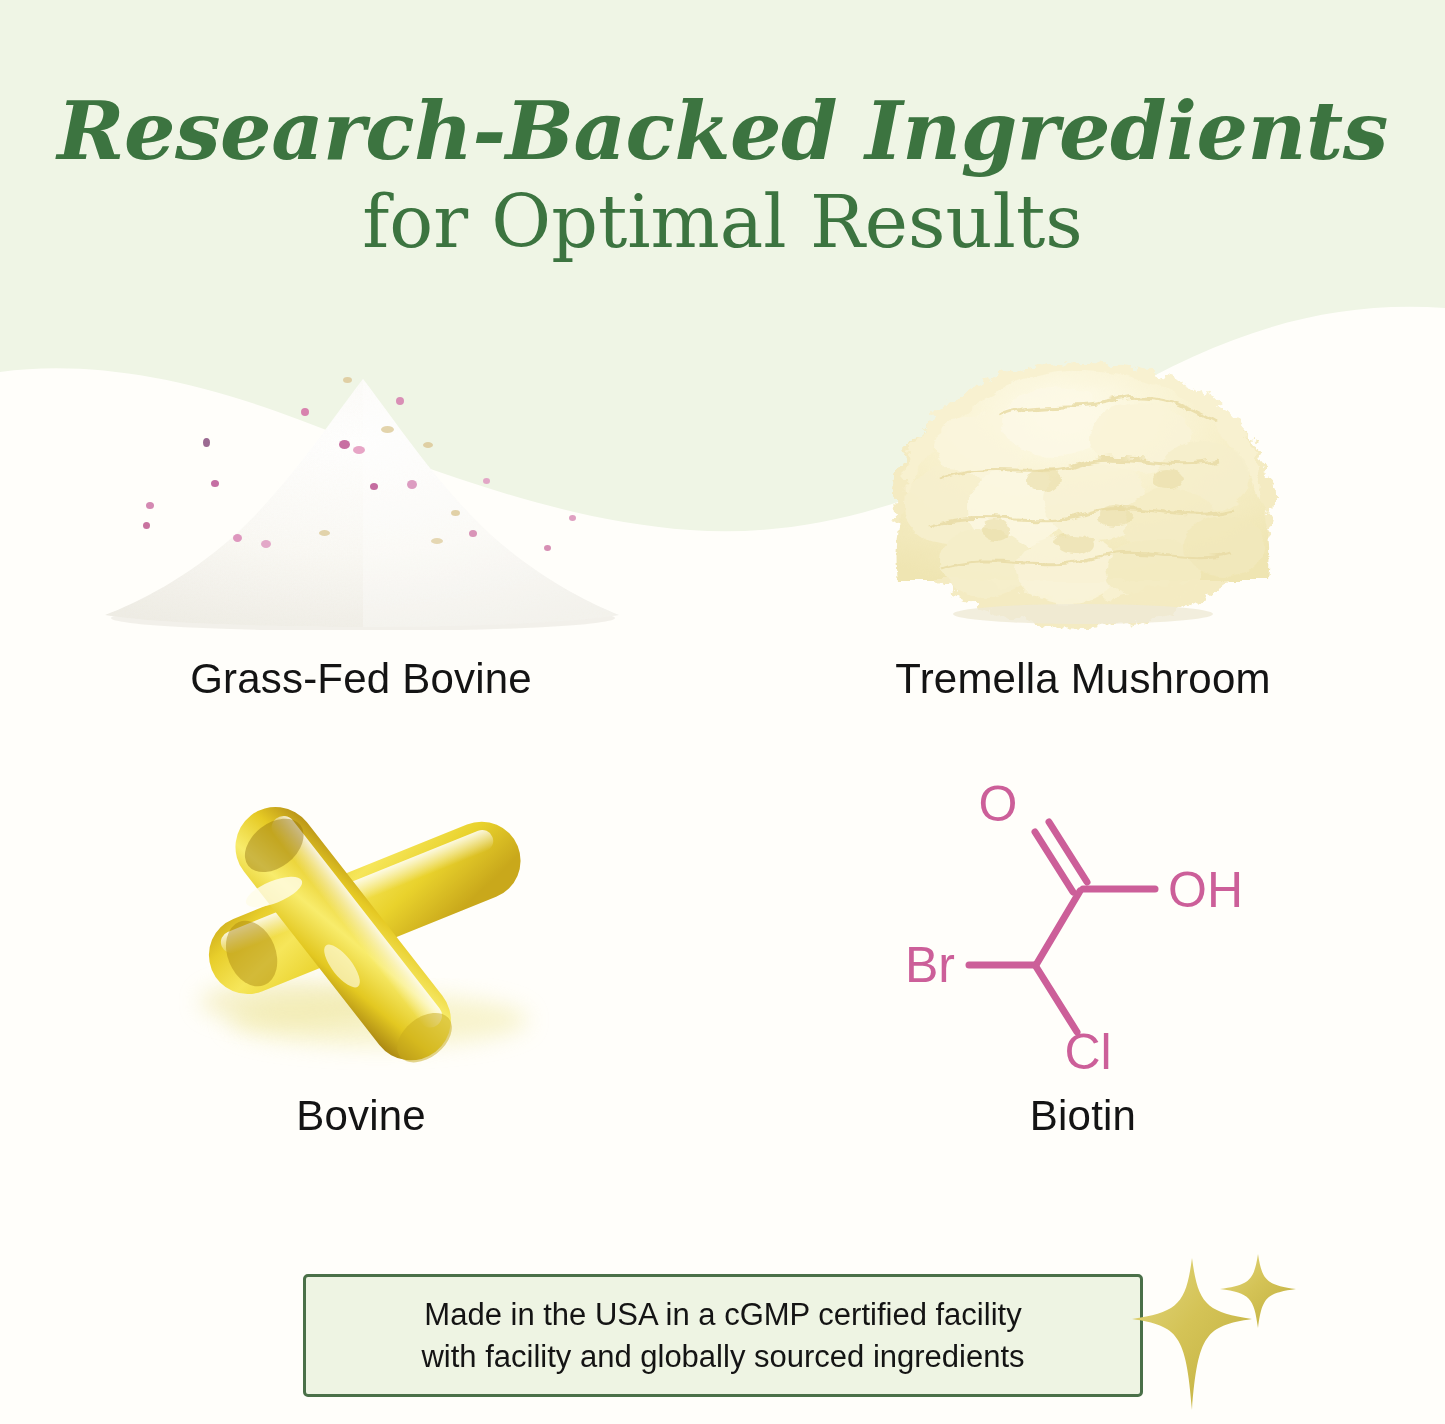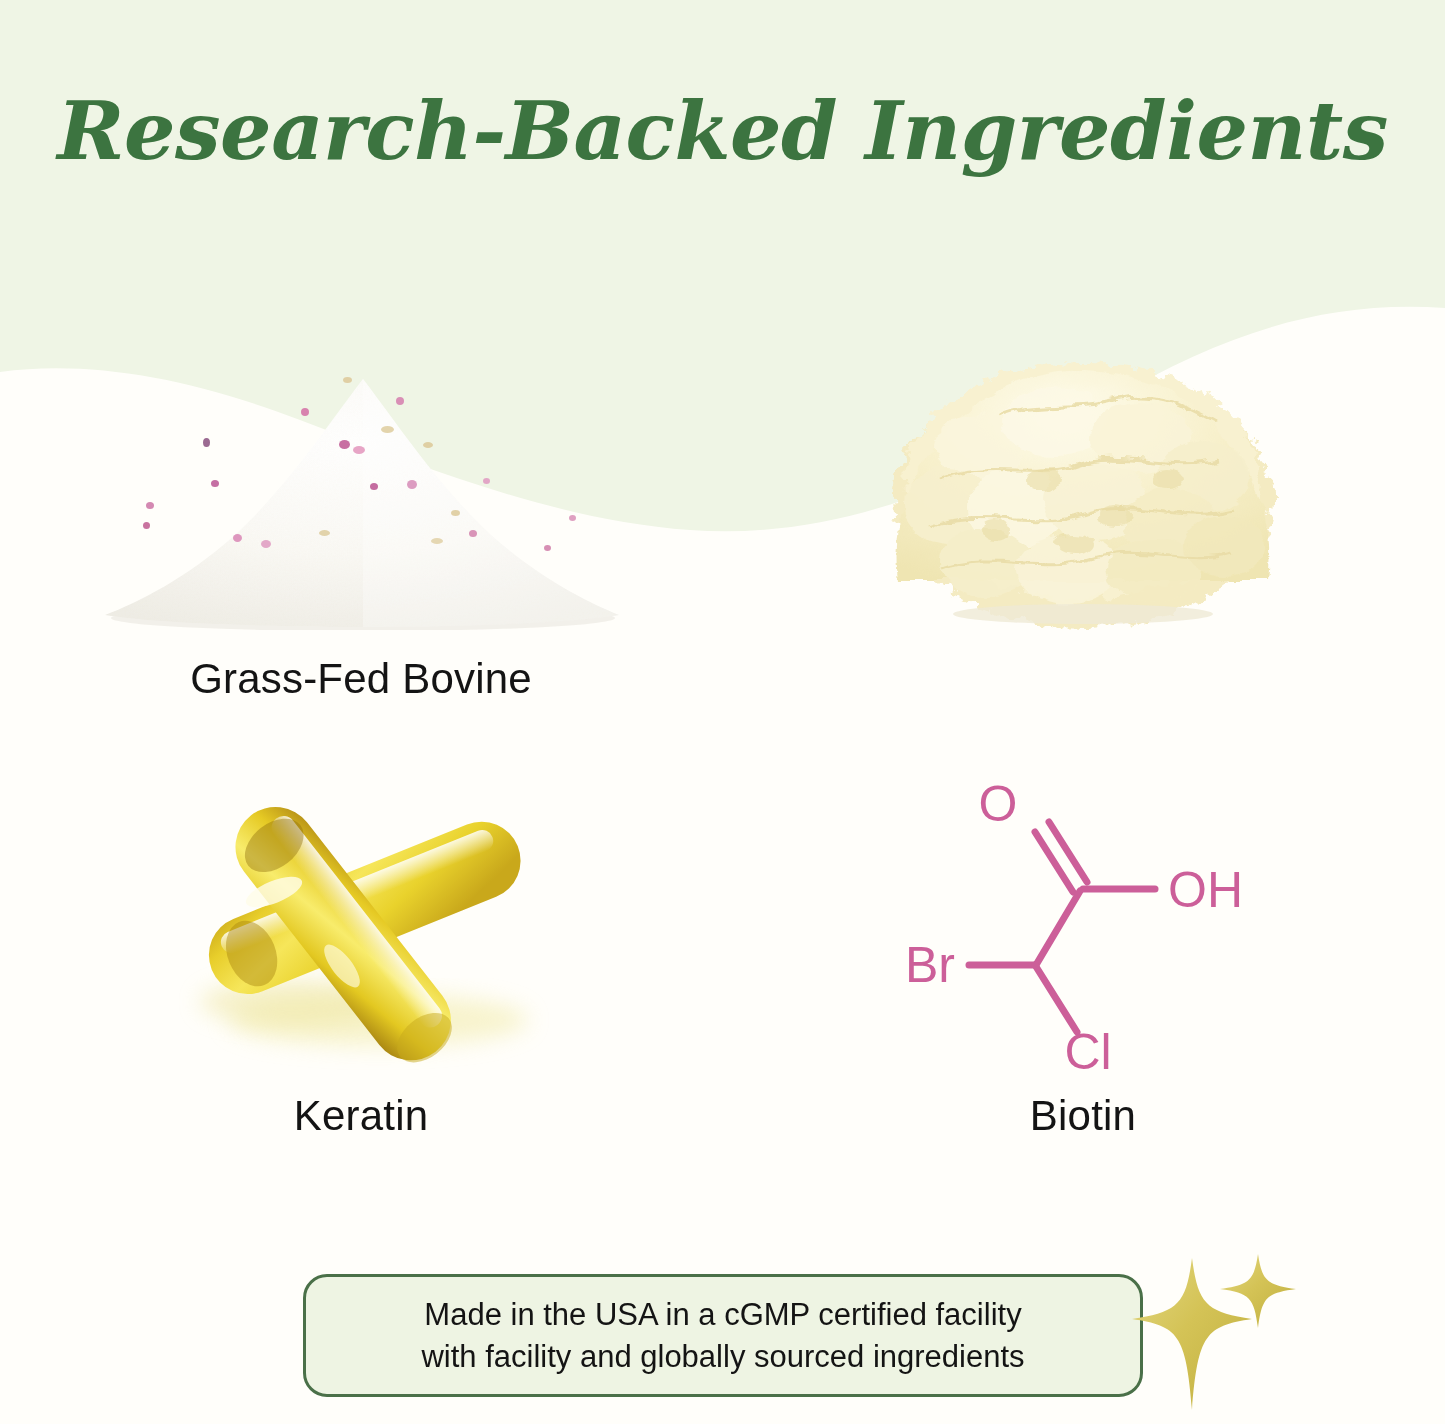--- a/index.html
+++ b/index.html
@@ -115,21 +115,21 @@
     position:absolute;
     left:0; top:1250px;
     width:1445px; height:174px;
     z-index:4;
   }
   .banner {
     position:absolute;
     left:303px; top:24px;
     width:840px; height:123px;
     border:3px solid #4A7048;
-    border-radius:24px;
+    border-radius:5px;
     background:#EEF4E3;
     display:flex;
     align-items:center;
     justify-content:center;
     z-index:5;
   }
   .banner-text {
     font-family:"Liberation Sans", sans-serif;
     font-size:31px;
     line-height:1.33;
@@ -153,20 +153,21 @@
   <svg class="bg-wave" viewBox="0 0 1445 560" preserveAspectRatio="none">
     <path d="M0,0 L1445,0 L1445,308
              C1330,300 1230,330 1110,400
              C960,490 830,540 690,530
              C560,521 430,470 300,420
              C190,378 90,360 0,372 Z" fill="#EFF5E5"></path>
   </svg>
 
   <div class="header">
     <div class="title-line1">Research-Backed Ingredients</div>
+    <div class="title-line2">for Optimal Results</div>
   </div>
 
   <div class="grid">
 
     <div class="row">
 
       <div class="cell">
         <div class="cell-art">
           <div class="powder-wrap">
             <svg class="powder-cone" viewBox="0 0 540 255">
@@ -279,20 +280,23 @@
                 <ellipse cx="176" cy="150" rx="18" ry="12"></ellipse>
                 <ellipse cx="248" cy="186" rx="16" ry="11"></ellipse>
                 <ellipse cx="128" cy="200" rx="14" ry="10"></ellipse>
                 <ellipse cx="300" cy="150" rx="15" ry="10"></ellipse>
                 <ellipse cx="206" cy="214" rx="20" ry="11"></ellipse>
               </g>
 
               <ellipse cx="215" cy="284" rx="130" ry="10" fill="#EFEAD6" opacity="0.8"></ellipse>
             </svg>
           </div>
+        </div>
+        <div class="cell-label">
+          <div>Tremella Mushroom</div>
         </div>
       </div>
     </div>
 
     <div class="row" style="margin-top:72px;">
 
       <div class="cell">
         <div class="cell-art art-lower">
           <div class="capsule-wrap">
             <svg width="430" height="290" viewBox="0 0 430 290">
@@ -335,21 +339,21 @@
                 <ellipse cx="86" cy="152" rx="22" ry="33" fill="#8F6E0B" opacity="0.42"></ellipse>
                 <ellipse cx="330" cy="152" rx="20" ry="31" fill="#C8A91C" opacity="0.5"></ellipse>
               </g>
 
               <ellipse cx="128" cy="108" rx="30" ry="11" fill="#FFFDE8" opacity="0.8" transform="rotate(-22 128 108)"></ellipse>
               <ellipse cx="196" cy="182" rx="26" ry="10" fill="#FFFCE0" opacity="0.65" transform="rotate(52 196 182)"></ellipse>
             </svg>
           </div>
         </div>
         <div class="cell-label lower">
-          <div>Keratin</div>
+          <div>Bovine</div>
         </div>
       </div>
 
       <div class="cell">
         <div class="cell-art art-lower">
           <div class="molecule-wrap">
             <svg width="400" height="300" viewBox="0 0 400 300">
               <g stroke="#CC5F99" stroke-width="7" stroke-linecap="round" fill="none">
 
                 <line x1="190" y1="113" x2="152" y2="53"></line>

